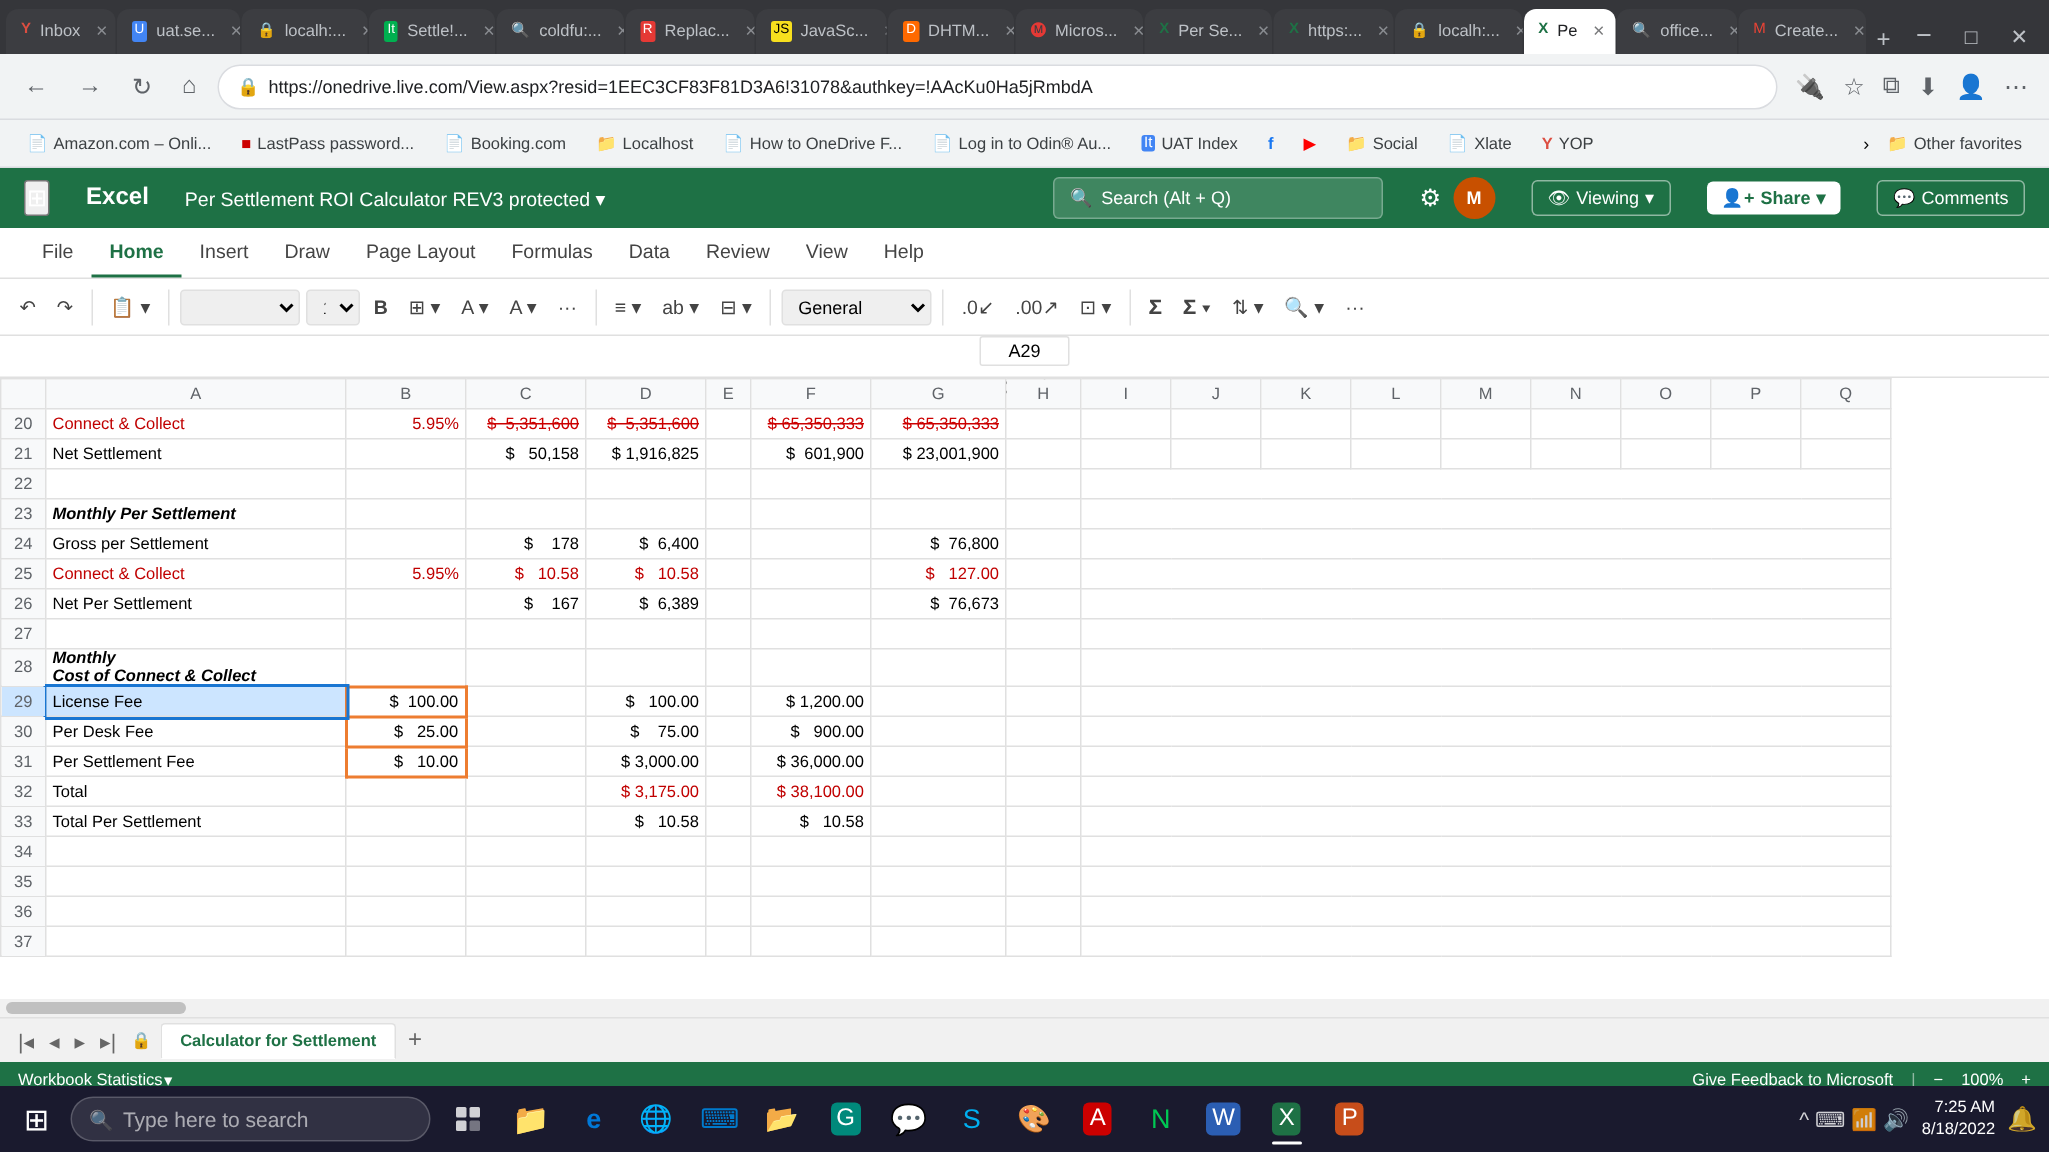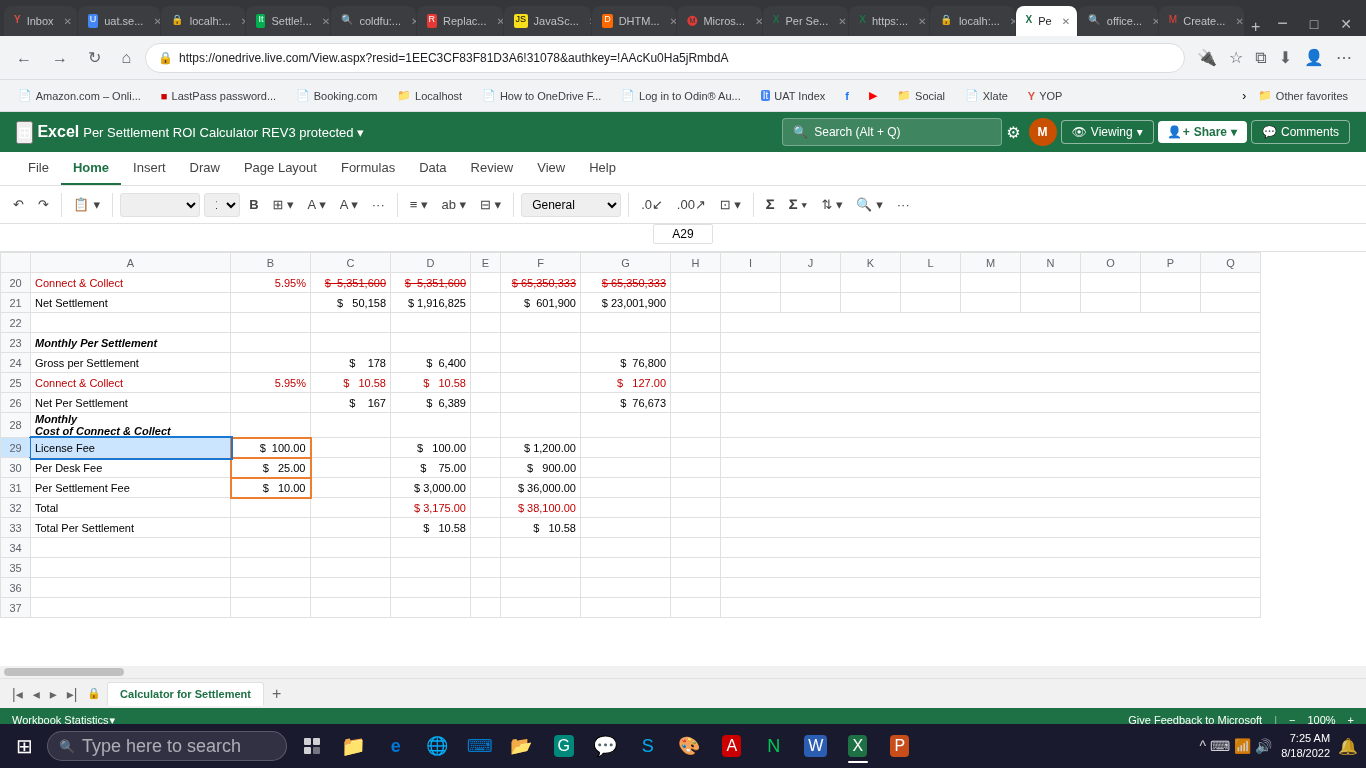--- a/index.html
+++ b/index.html
@@ -89,21 +89,21 @@
     }
 
     
     .excel-app { background: #fff; height: calc(768px - 36px - 36px - 44px - 32px); display: flex; flex-direction: column; }
 
     .excel-header {
       background: #1e7145;
       padding: 6px 16px;
       display: flex;
       align-items: center;
-      gap: 4px;
+      gap: 24px;
     }
     .excel-grid-icon { color: #fff; font-size: 16px; cursor: pointer; }
     .excel-logo { color: #fff; font-weight: 600; font-size: 16px; }
     .excel-title { color: #fff; font-size: 13px; flex: 1; }
     .excel-search {
       background: rgba(255,255,255,0.15);
       border: 1px solid rgba(255,255,255,0.3);
       border-radius: 4px;
       height: 28px;
       padding: 0 10px;
@@ -367,21 +367,21 @@
       border-radius: 20px;
       height: 30px;
       display: flex;
       align-items: center;
       gap: 6px;
       padding: 0 12px;
       width: 240px;
       cursor: text;
     }
     .taskbar-search-icon { color: rgba(255,255,255,0.6); font-size: 13px; }
-    .taskbar-search-text { color: rgba(255,255,255,0.6); font-size: 18px; }
+    .taskbar-search-text { color: rgba(255,255,255,0.6); font-size: 14px; }
     .taskbar-apps { display: flex; align-items: center; gap: 4px; flex: 1; }
     .taskbar-app {
       height: 38px;
       width: 38px;
       display: flex;
       align-items: center;
       justify-content: center;
       border-radius: 4px;
       cursor: pointer;
       font-size: 20px;
@@ -798,20 +798,32 @@
             <td class="col-b"></td>
             <td class="col-c align-right">$&nbsp;&nbsp;&nbsp;&nbsp;167</td>
             <td class="col-d align-right">$&nbsp;&nbsp;6,389</td>
             <td class="col-e"></td>
             <td class="col-f"></td>
             <td class="col-g align-right">$&nbsp;&nbsp;76,673</td>
             <td class="col-h"></td>
             <td colspan="9"></td>
           </tr>
 
+          <tr>
+            <td class="row-num">27</td>
+            <td class="col-a"></td>
+            <td class="col-b"></td>
+            <td class="col-c"></td>
+            <td class="col-d"></td>
+            <td class="col-e"></td>
+            <td class="col-f"></td>
+            <td class="col-g"></td>
+            <td class="col-h"></td>
+            <td colspan="9"></td>
+          </tr>
 
           <tr>
             <td class="row-num">28</td>
             <td class="col-a" style="font-weight:bold;font-style:italic;">Monthly<br><span style="font-weight:bold;font-style:italic;">Cost of Connect &amp; Collect</span></td>
             <td class="col-b"></td>
             <td class="col-c"></td>
             <td class="col-d"></td>
             <td class="col-e"></td>
             <td class="col-f"></td>
             <td class="col-g"></td>

